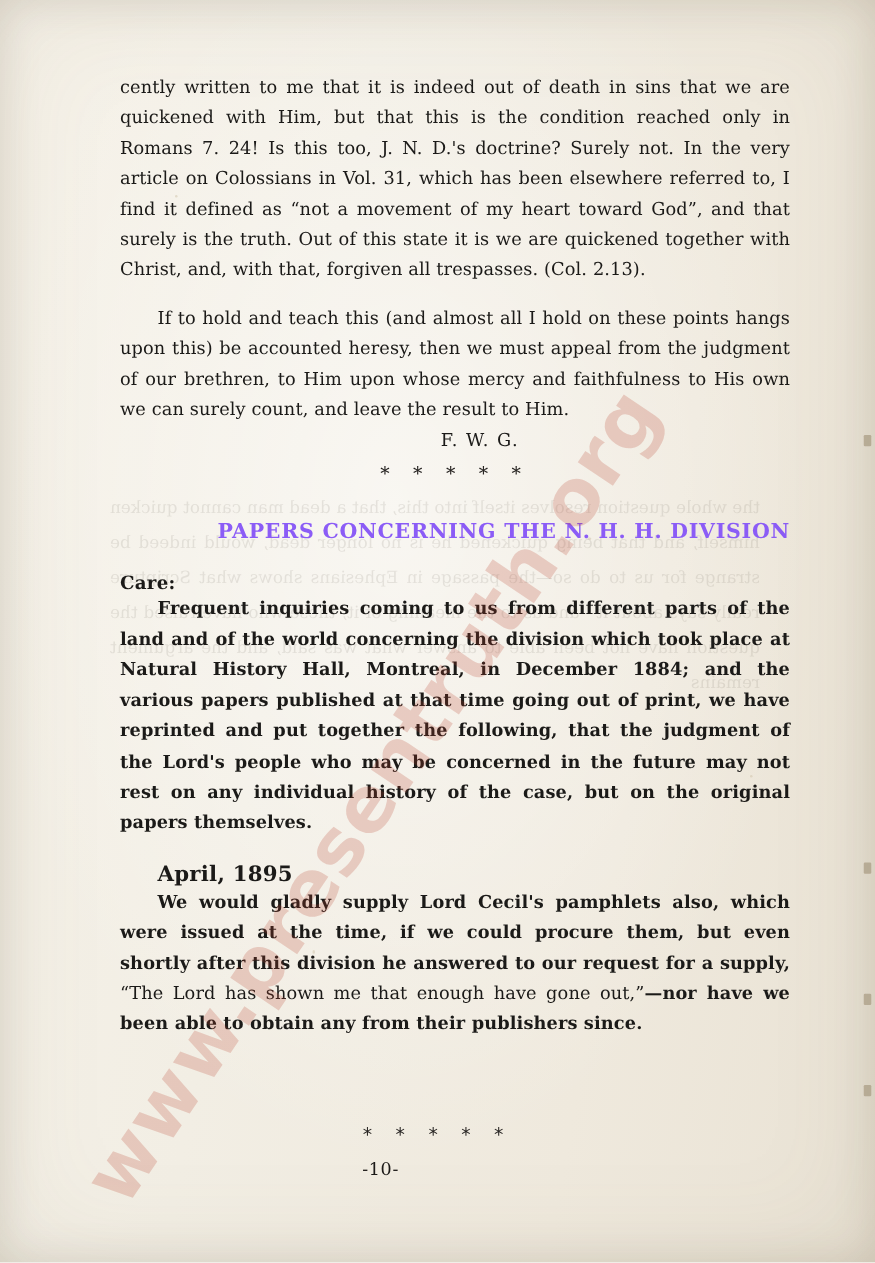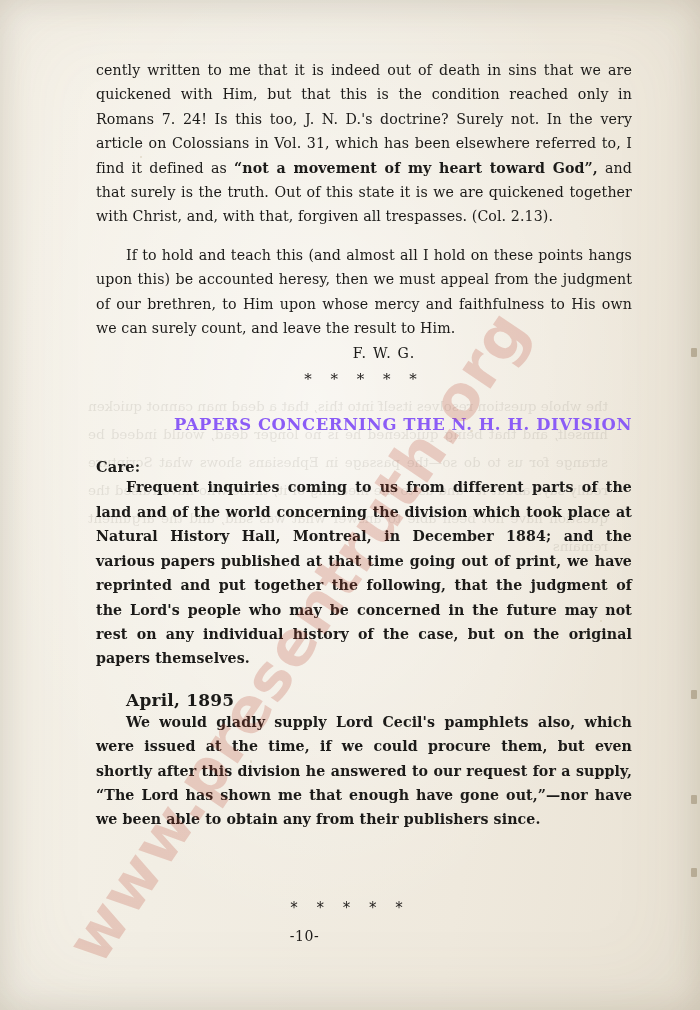--- a/index.html
+++ b/index.html
@@ -116,21 +116,21 @@
     text-justify: inter-word;
     letter-spacing: 0.1px;
   }
   p.body-para + p.body-para {
     margin-top: 14px;
   }
   .indent {
     text-indent: 30px;
   }
   .bold {
-    font-weight: 700;
+    font-weight: 400;
   }
   .bold-para {
     font-weight: 700;
   }
 
   .signature {
     margin: 2px 0 0 0;
     font-size: 14.2px;
     line-height: 22px;
     text-align: center;

